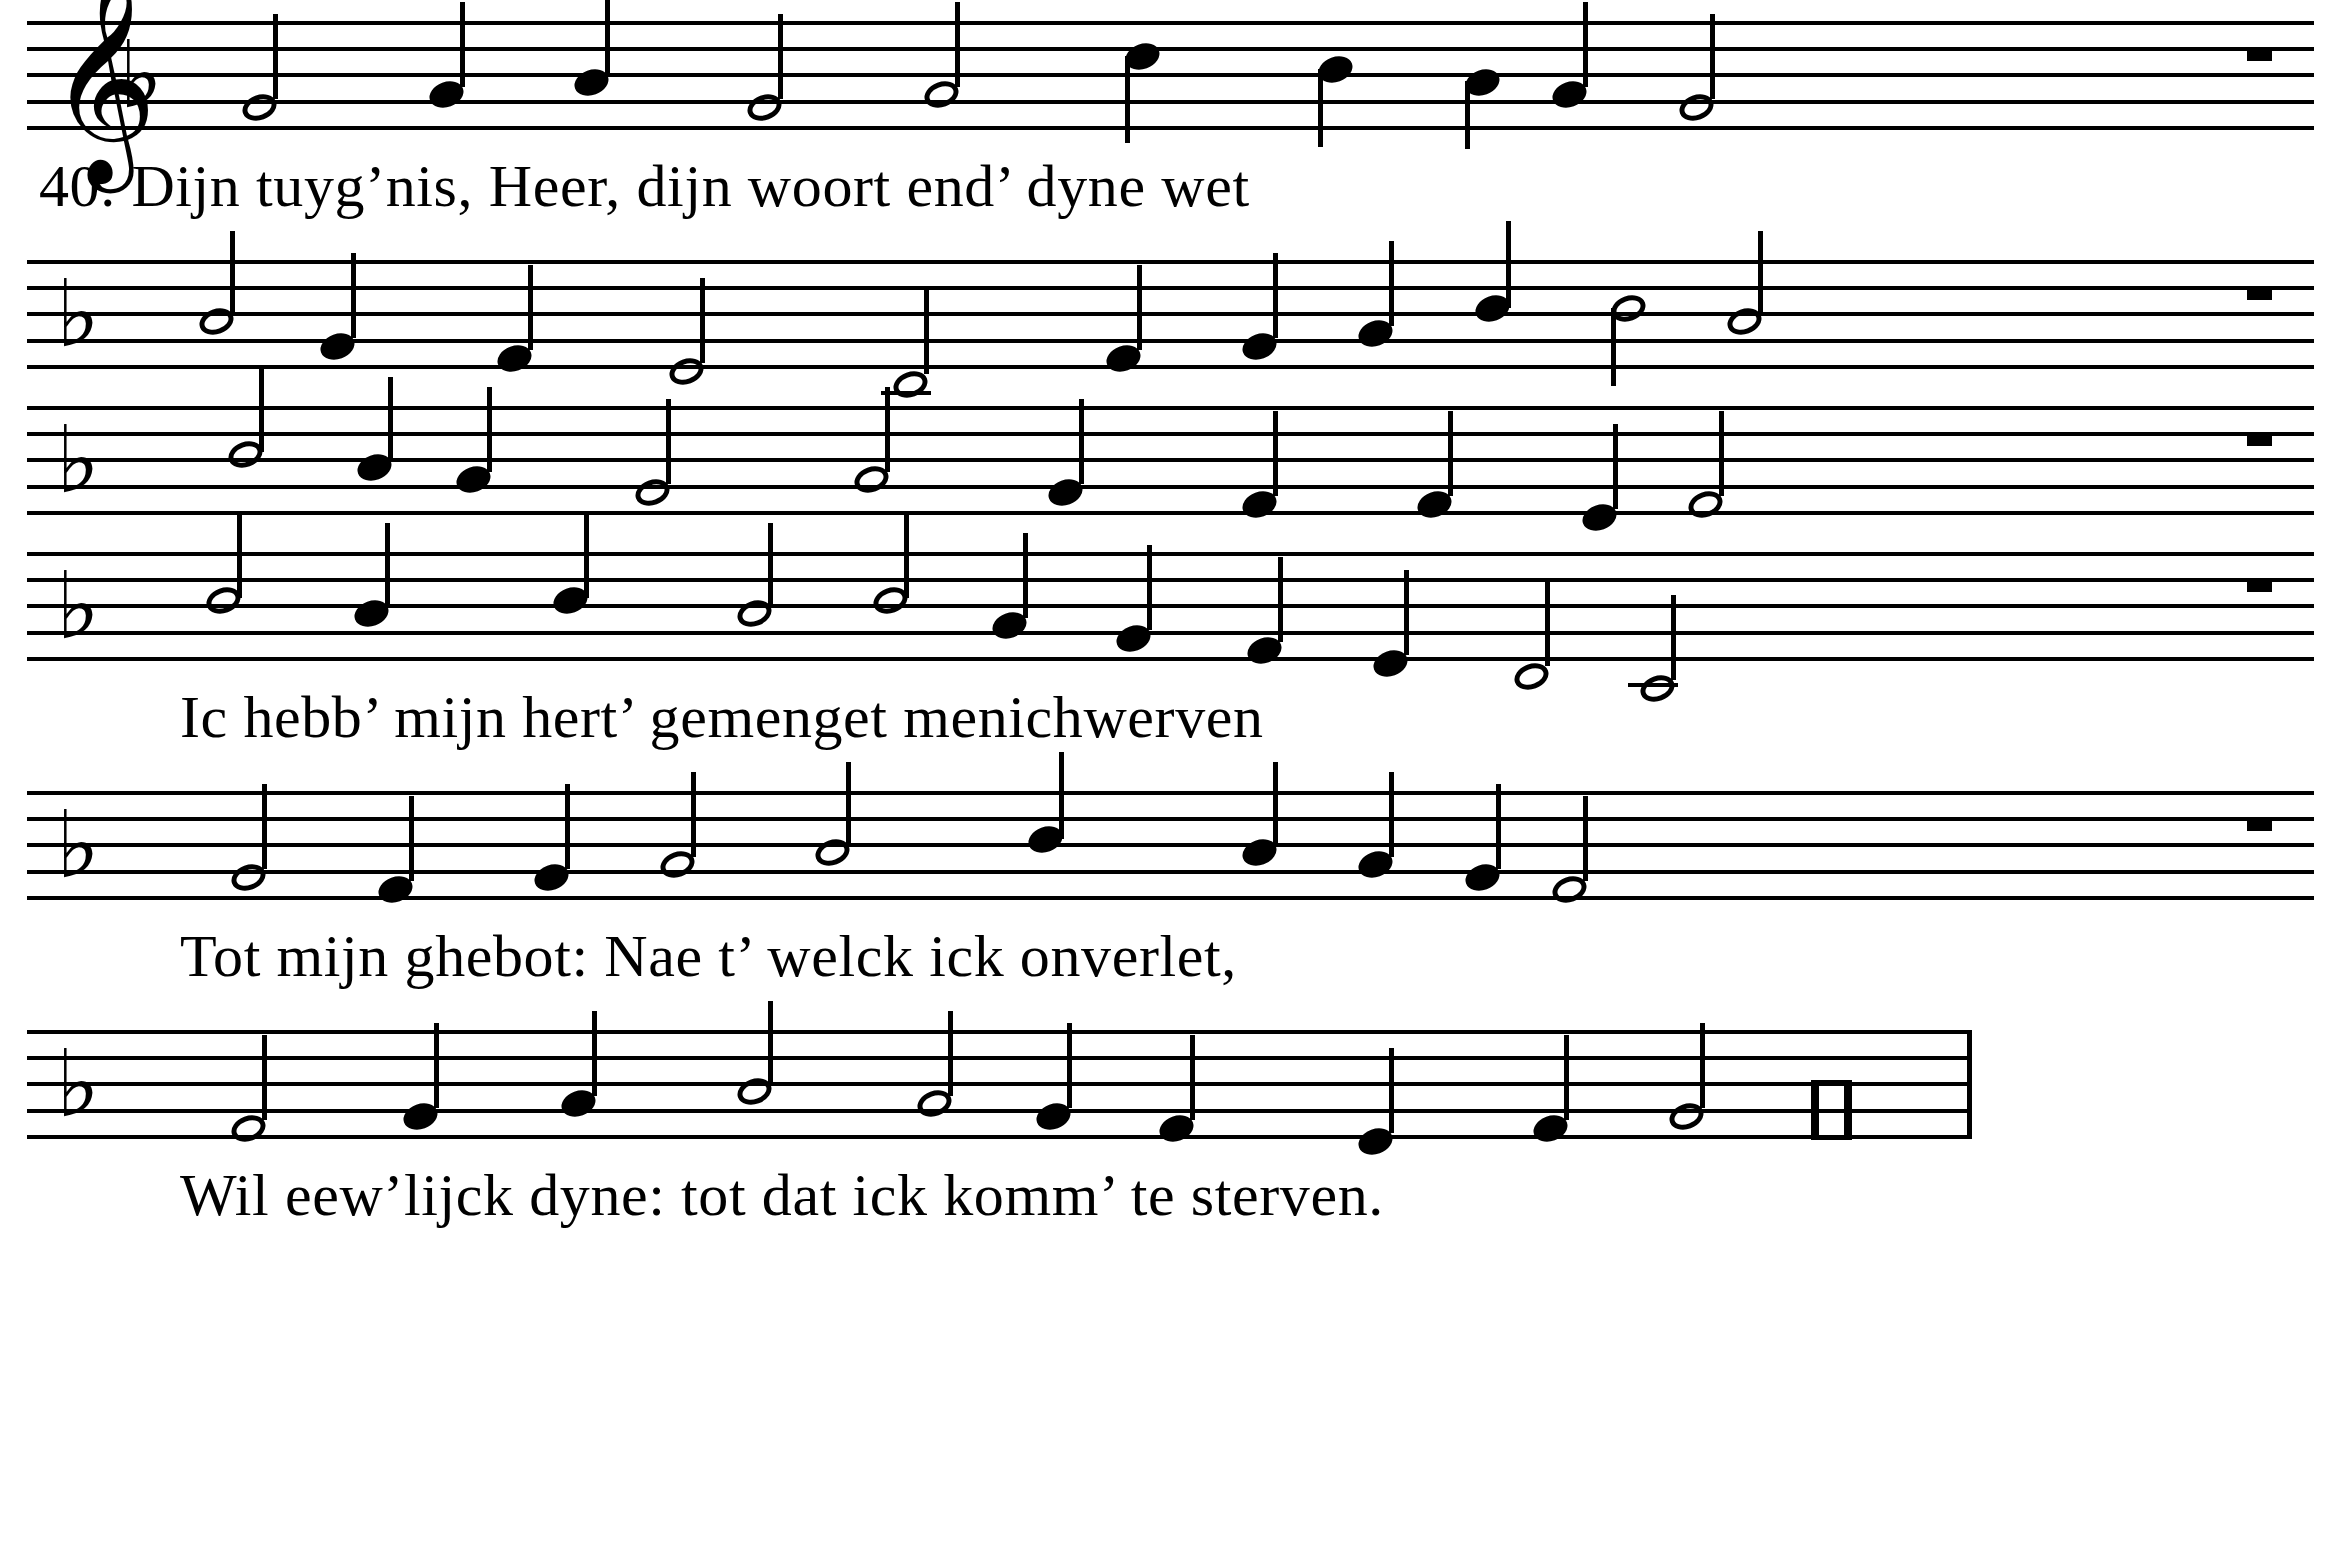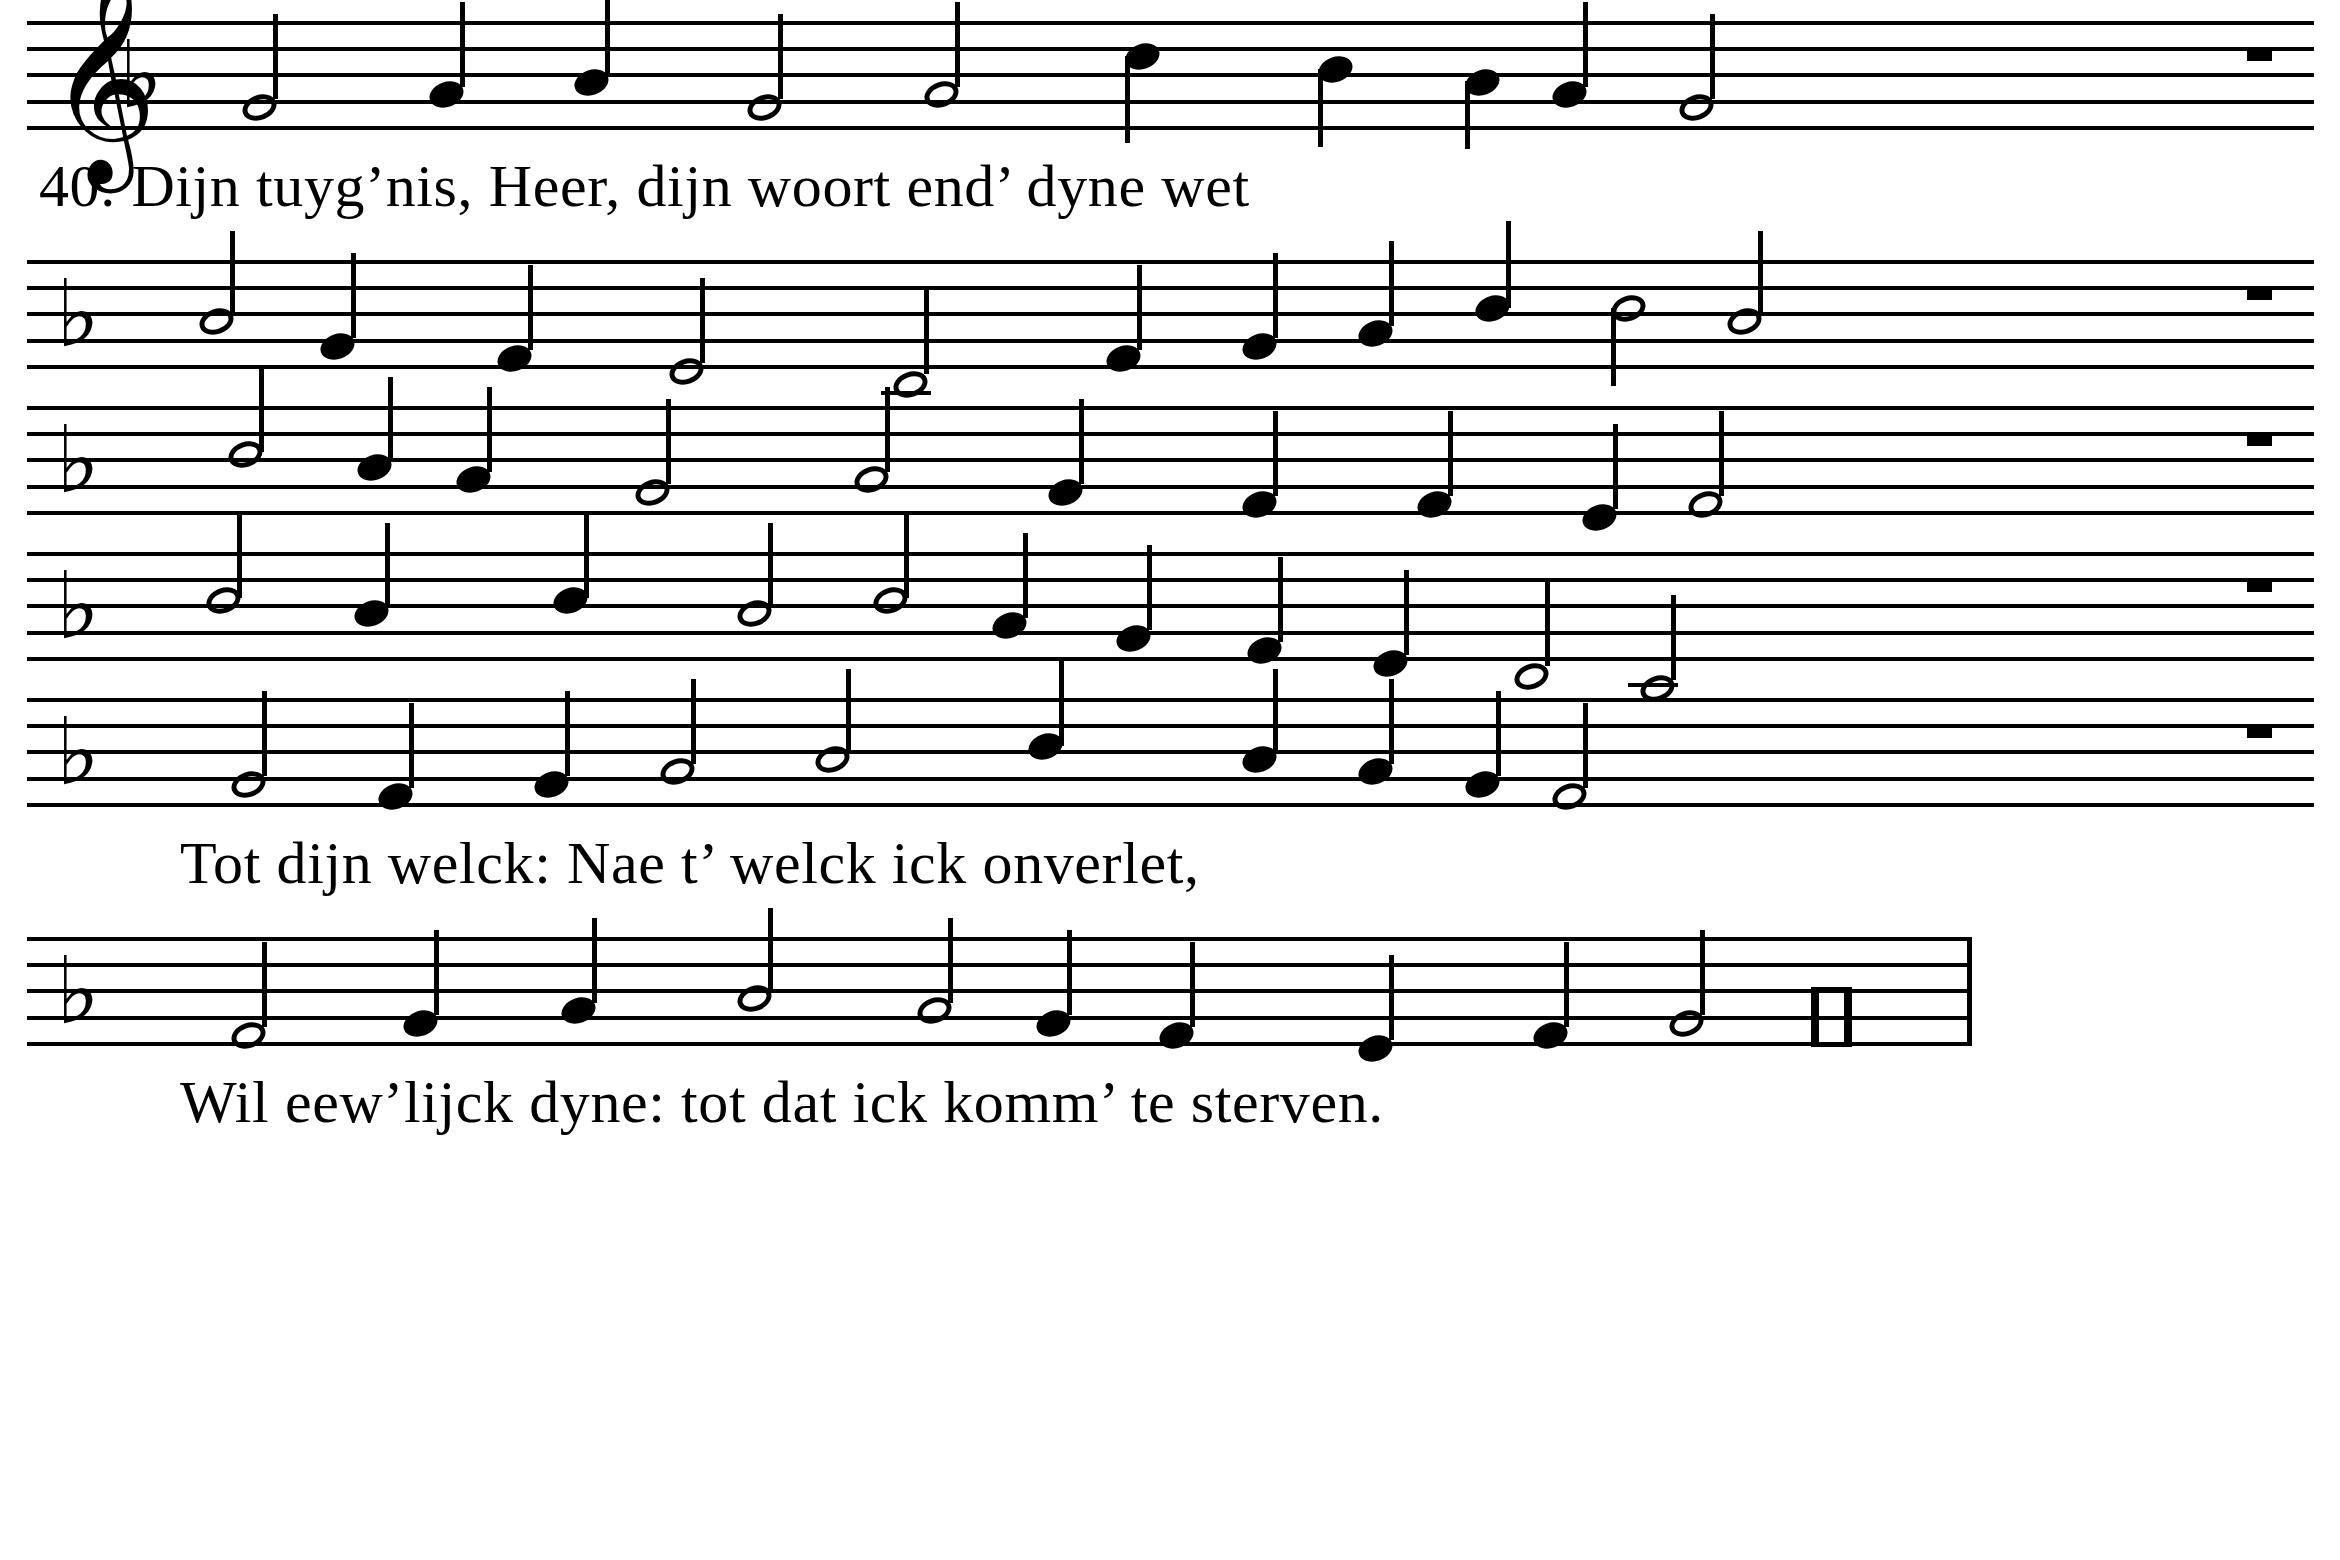--- a/index.html
+++ b/index.html
@@ -322,20 +322,23 @@
         <div class="note open" style="left:1487px; top:112px;"></div>
         <div class="stem" style="left:1518px; top:29px; height:85px;"></div>
 
         <div class="note open" style="left:1613px; top:124px;"></div>
         <div class="ledger" style="left:1601px; top:131px;"></div>
         <div class="stem" style="left:1644px; top:43px; height:85px;"></div>
 
         <div class="rest-bar" style="left:2220px; top:27px;"></div>
       </div>
     </div>
+    <div class="lyric">
+      <span class="lyric-inner" style="left:180px;">Ic hebb’ mijn hert’ gemenget menichwerven</span>
+    </div>
   </div>
 
   <div class="system">
     <div class="stave-wrap">
       <div class="stave">
         <div class="line l0"></div>
         <div class="line l1"></div>
         <div class="line l2"></div>
         <div class="line l3"></div>
         <div class="line l4"></div>
@@ -369,21 +372,21 @@
         <div class="note filled" style="left:1438px; top:74px;"></div>
         <div class="stem" style="left:1469px; top:-7.8px; height:85px;"></div>
 
         <div class="note open" style="left:1525px; top:86px;"></div>
         <div class="stem" style="left:1556px; top:4.9px; height:85px;"></div>
 
         <div class="rest-bar" style="left:2220px; top:27px;"></div>
       </div>
     </div>
     <div class="lyric">
-      <span class="lyric-inner" style="left:180px;">Tot dijn welck: Nae t’ welck ick onverlet,</span>
+      <span class="lyric-inner" style="left:180px;">Tot mijn ghebot: Nae t’ welck ick onverlet,</span>
     </div>
   </div>
 
   <div class="system">
     <div class="stave-wrap">
       <div class="stave" style="right:369px;">
         <div class="line l0"></div>
         <div class="line l1"></div>
         <div class="line l2"></div>
         <div class="line l3"></div>

